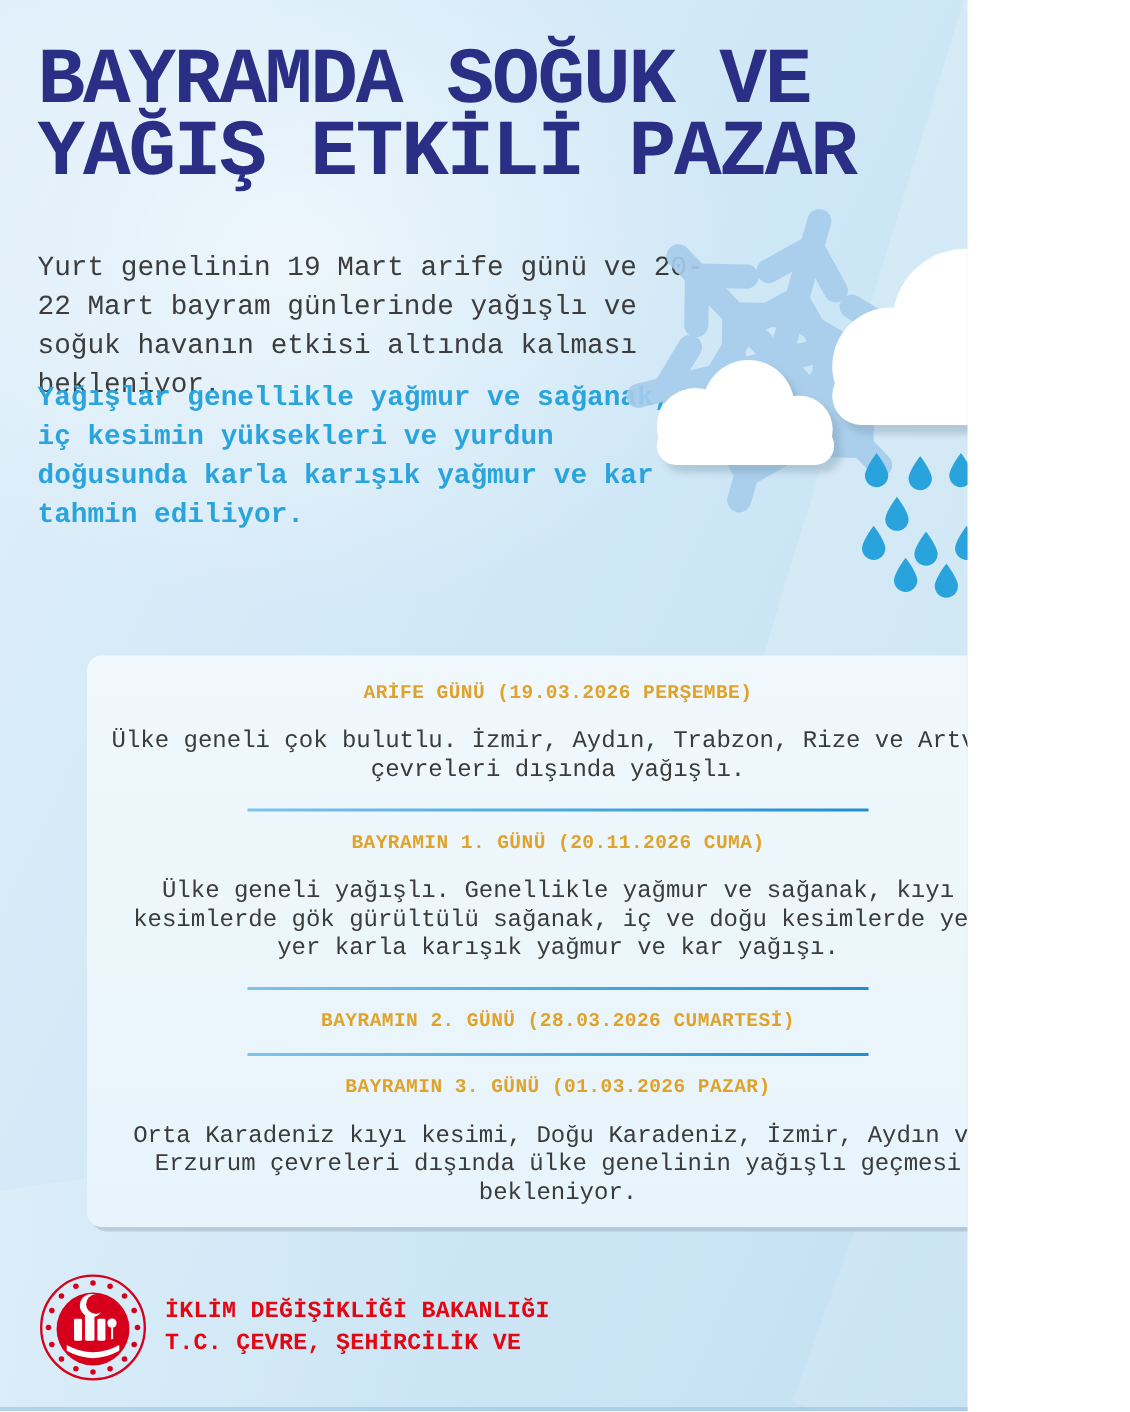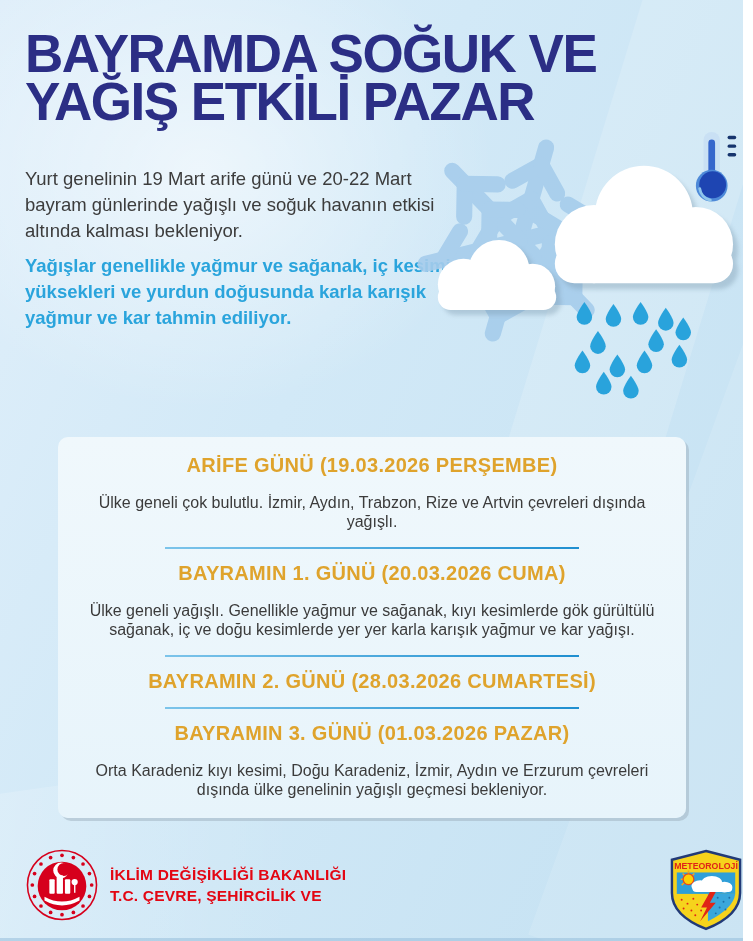--- a/index.html
+++ b/index.html
@@ -1,18 +1,18 @@
 <!DOCTYPE html>
 <html lang="tr"><head>
 <meta charset="utf-8">
 <style>
   html,body{margin:0;padding:0;background:#fff;}
   .poster{
-    position:relative; width:743px; height:941px; overflow:hidden;
-    font-family:Liberation Sans, sans-serif;
+    position:relative; width:645px; height:941px; overflow:hidden;
+    font-family:Liberation Mono, monospace;
     background:linear-gradient(115deg,#e0effa 0%,#d2e9f7 40%,#c4e1f2 100%);
   }
   
   .glow{position:absolute;left:-120px;top:-90px;width:640px;height:520px;
     background:radial-gradient(ellipse at center,rgba(255,255,255,.55),rgba(255,255,255,0) 65%);}
   .streak-a{position:absolute;left:545px;top:-120px;width:150px;height:900px;
     background:rgba(255,255,255,.16);transform:rotate(17deg);}
   .streak-b{position:absolute;left:-200px;top:760px;width:900px;height:300px;
     background:linear-gradient(100deg,rgba(255,255,255,.30),rgba(255,255,255,0) 55%);transform:rotate(-8deg);}
   .streak-c{position:absolute;left:640px;top:300px;width:260px;height:700px;
@@ -34,21 +34,21 @@
   .cloud-big{left:543px;top:158px;filter:drop-shadow(5px 6px 2px rgba(120,150,170,.38));}
   .cloud-small{left:428px;top:233px;filter:drop-shadow(5px 5px 2px rgba(120,150,170,.38));}
   .raindrops{left:565px;top:302px;}
   .thermo{left:692px;top:130px;}
 
   
   .card{position:absolute;left:58px;top:437px;width:628px;height:381px;box-sizing:border-box;
     background:linear-gradient(180deg,#f0f8fc 0%,#e7f4fb 100%);
     border-radius:10px;padding:17px 16px 0 16px;text-align:center;
     box-shadow:3px 3px 0 rgba(158,176,190,.5);}
-  .day h2{margin:0 0 5px 0;color:#dfa32c;font-size:20px;letter-spacing:.3px;font-weight:bold;}
+  .day h2{margin:0 0 5px 0;color:#dfa32c;font-size:13px;letter-spacing:.3px;font-weight:bold;}
   .day p{margin:16px auto;max-width:600px;color:#3b3b3b;font-size:16px;line-height:19px;font-weight:500;}
   .divider{width:414px;height:2px;border:none;margin:14px auto 13px auto;
     background:linear-gradient(90deg,#7cc4ea,#1f8fd0);}
 
   
   .ministry-logo{position:absolute;left:26px;top:849px;}
   .ministry-text{position:absolute;left:110px;top:864px;color:#e30613;font-weight:bold;
     font-size:15.5px;line-height:21px;letter-spacing:.2px;}
   .ministry-text span{display:block;}
   .met-logo{position:absolute;left:669px;top:849px;}
@@ -142,21 +142,21 @@
     </svg>
   </div>
 
   <section class="card">
     <div class="day">
       <h2>ARİFE GÜNÜ (19.03.2026 PERŞEMBE)</h2>
       <p>Ülke geneli çok bulutlu. İzmir, Aydın, Trabzon, Rize ve Artvin çevreleri dışında yağışlı.</p>
     </div>
     <hr class="divider">
     <div class="day">
-      <h2>BAYRAMIN 1. GÜNÜ (20.03.2026 CUMA)</h2>
+      <h2>BAYRAMIN 1. GÜNÜ (20.11.2026 CUMA)</h2>
       <p>Ülke geneli yağışlı. Genellikle yağmur ve sağanak, kıyı kesimlerde gök gürültülü sağanak, iç ve doğu kesimlerde yer yer karla karışık yağmur ve kar yağışı.</p>
     </div>
     <hr class="divider">
     <div class="day">
       <h2>BAYRAMIN 2. GÜNÜ (28.03.2026 CUMARTESİ)</h2>
     </div>
     <hr class="divider">
     <div class="day">
       <h2>BAYRAMIN 3. GÜNÜ (01.03.2026 PAZAR)</h2>
       <p>Orta Karadeniz kıyı kesimi, Doğu Karadeniz, İzmir, Aydın ve Erzurum çevreleri dışında ülke genelinin yağışlı geçmesi bekleniyor.</p>

